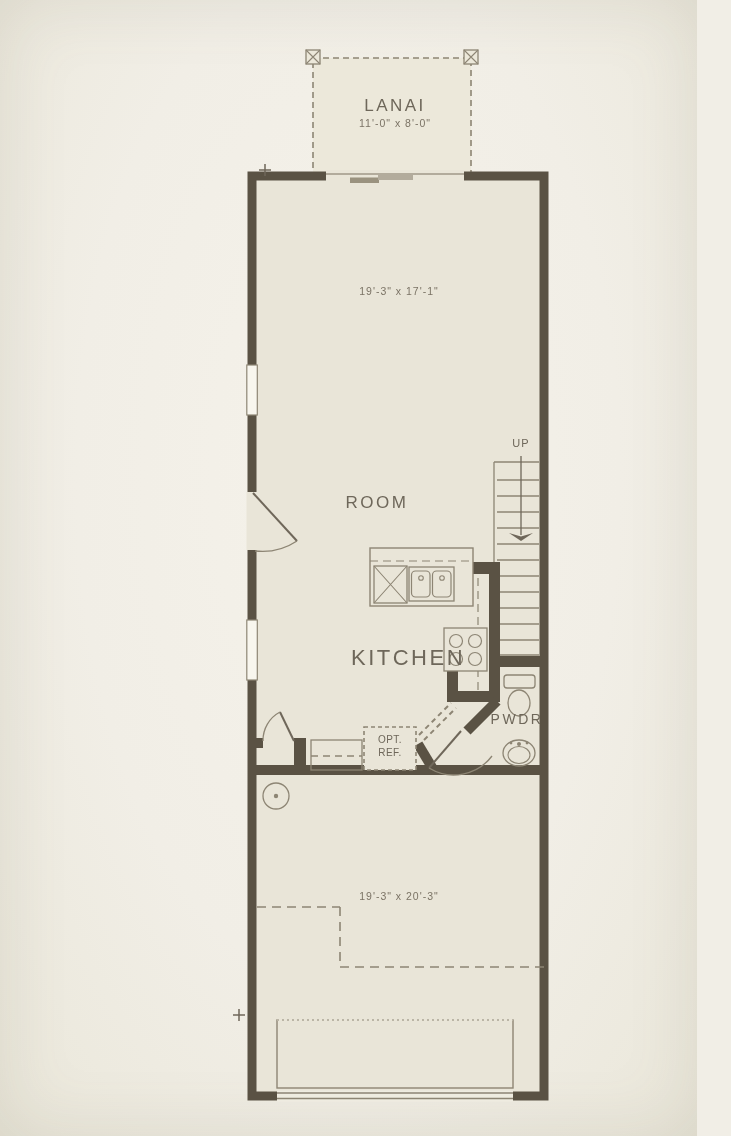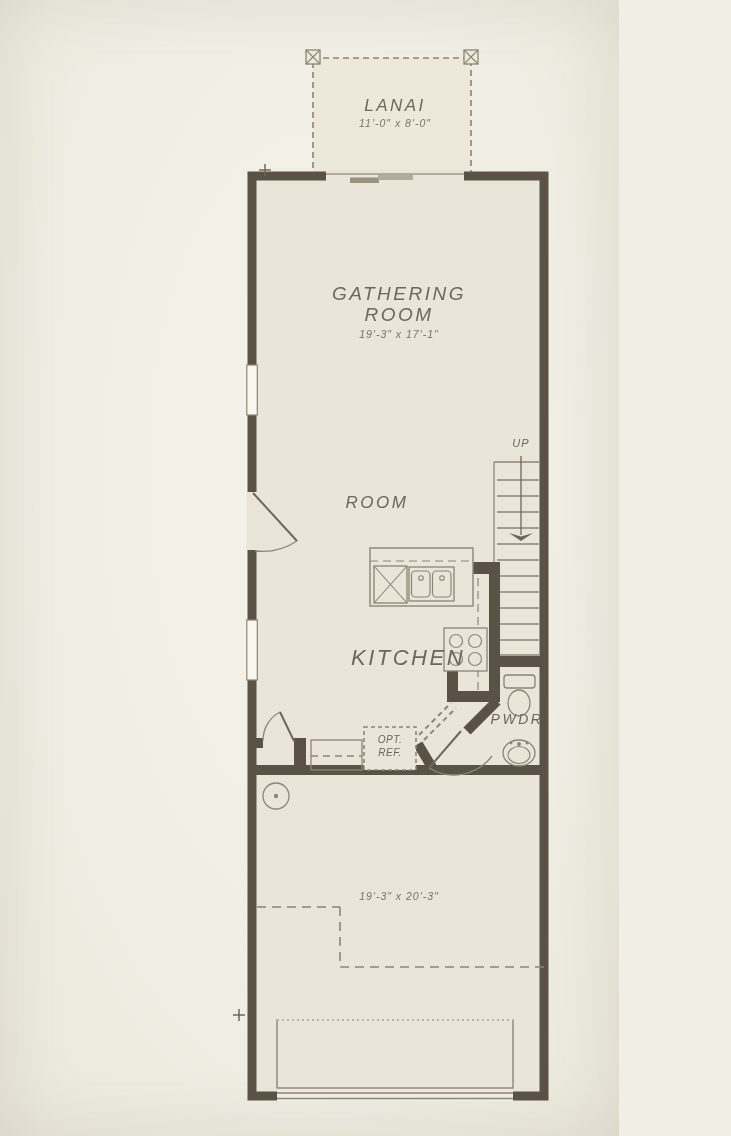--- a/index.html
+++ b/index.html
@@ -1,22 +1,21 @@
 <!DOCTYPE html>
 <html><head>
 <meta charset="utf-8">
 <style>
   html,body { margin:0; padding:0; background:#f1eee6; }
   .plan {
-    position:relative; width:619px; height:1136px; overflow:hidden;
+    position:relative; width:697px; height:1136px; overflow:hidden;
     background: radial-gradient(ellipse at 50% 42%, #f5f2ea 0%, #f1eee6 55%, #eae7da 100%);
     box-shadow: inset 0 0 70px rgba(115,105,85,.14);
     font-family:"Liberation Sans", sans-serif;
     color:#6e675a;
-    font-style:italic;
   }
   svg.linework { position:absolute; left:0; top:0; }
   .label { position:absolute; transform:translateX(-50%); text-align:center; line-height:1.12; white-space:nowrap; }
   .room-name { letter-spacing:2.5px; color:#6e675a; }
   .dim { font-size:10.5px; letter-spacing:1px; color:#7b7365; margin-top:3px; }
   .lbl-lanai   { left:395px; top:96px;  font-size:17px; }
   .lbl-gather  { left:399px; top:283px; font-size:19px; white-space:normal; width:160px; }
   .lbl-foyer   { left:377px; top:493px; font-size:17px; }
   .lbl-kitchen { left:408px; top:646px; font-size:22px; }
   .lbl-up      { left:521px; top:437px; font-size:11px; letter-spacing:1px; }
@@ -157,21 +156,20 @@
     <path d="M259 170 H271 M265 164 V176" stroke="#6f675a" stroke-width="1.5" fill="none"></path>
     <path d="M233 1015 H245 M239 1009 V1021" stroke="#6f675a" stroke-width="1.5" fill="none"></path>
   </svg>
 
   <div class="label lbl-lanai">
     <div class="room-name">LANAI</div>
     <div class="dim">11'-0" x 8'-0"</div>
   </div>
 
   <div class="label lbl-gather">
-    <div class="room-name">GATHERING ROOM</div>
     <div class="dim">19'-3" x 17'-1"</div>
   </div>
 
   <div class="label lbl-foyer">
     <div class="room-name">ROOM</div>
   </div>
 
   <div class="label lbl-kitchen">
     <div class="room-name">KITCHEN</div>
   </div>

